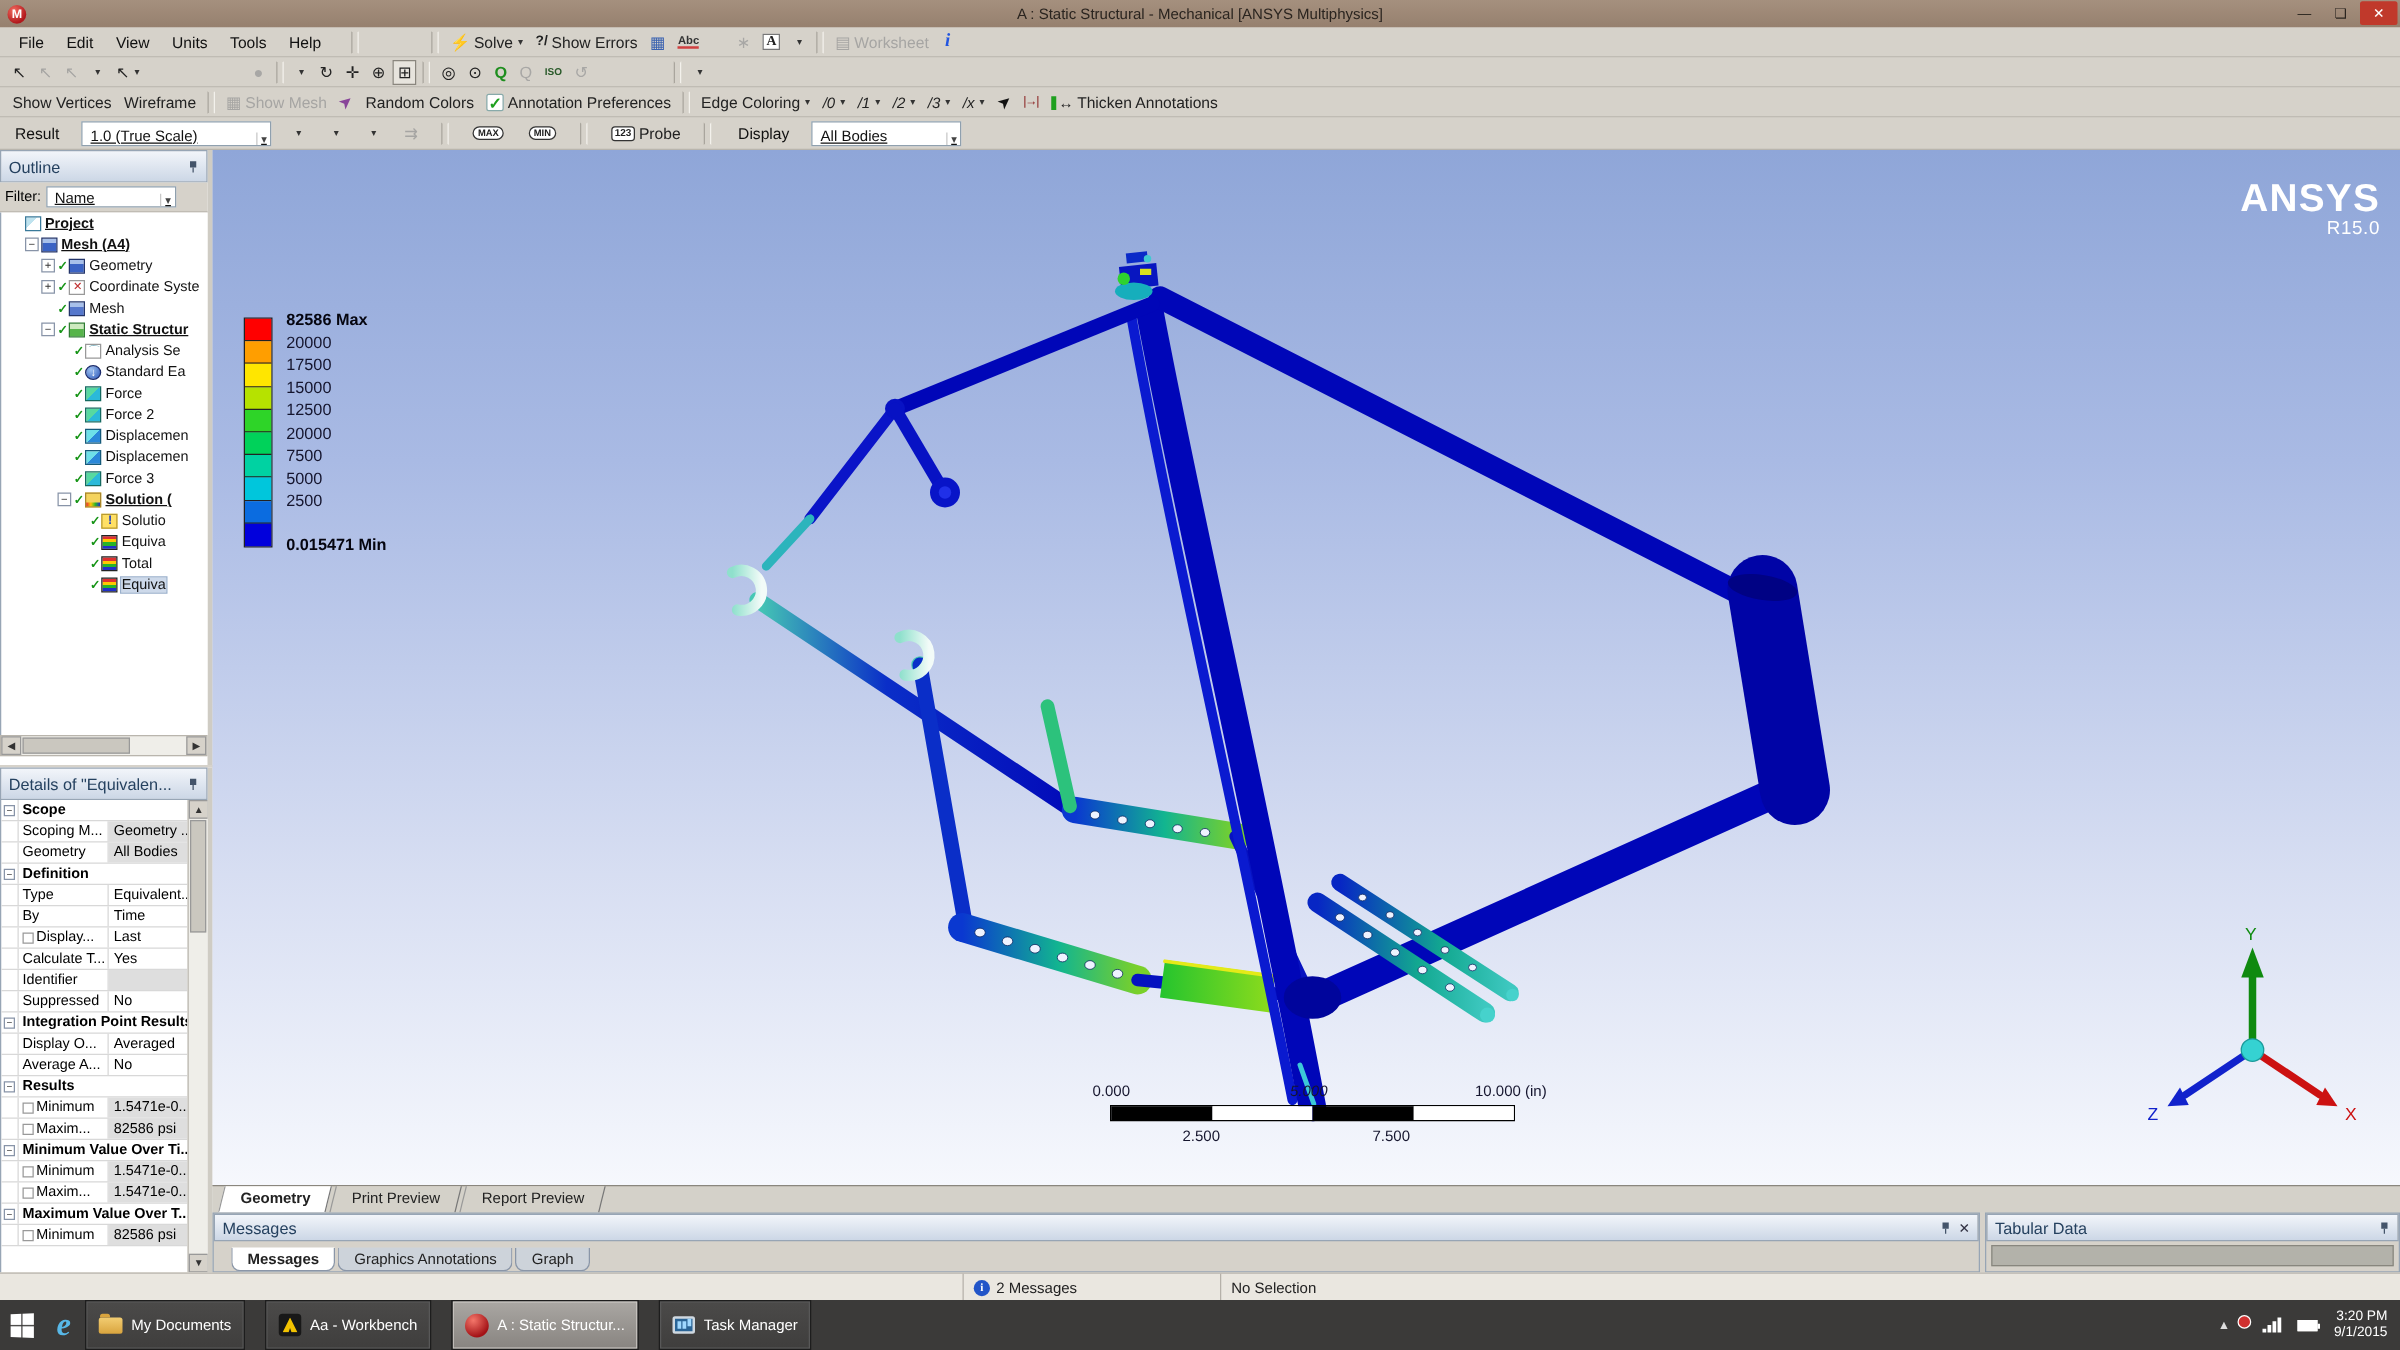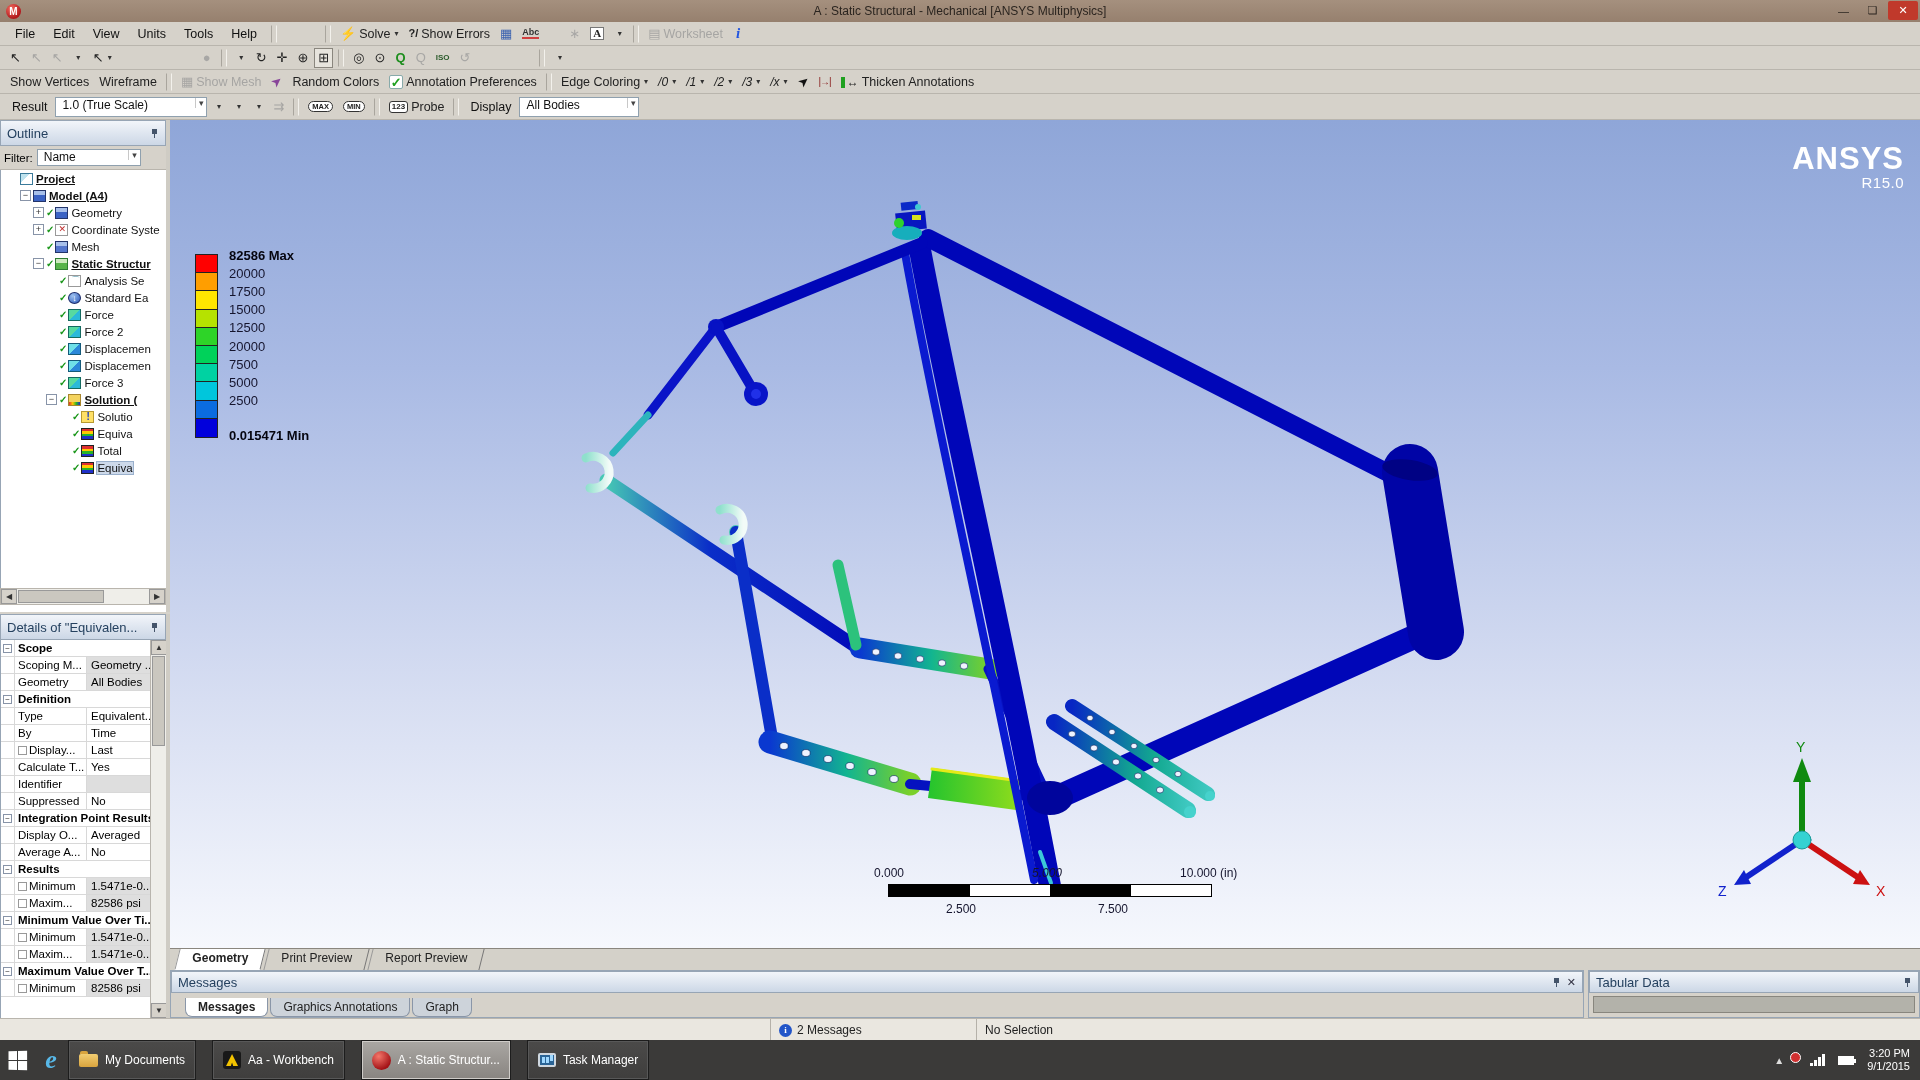--- a/index.html
+++ b/index.html
@@ -7,36 +7,36 @@
 
   
   #titlebar { position:absolute; left:0; top:0; width:1920px; height:22px; background:linear-gradient(#a5907e,#96806e); display:flex; align-items:center; }
   #titlebar .app-ic { width:15px; height:15px; border-radius:50%; background:radial-gradient(circle at 35% 30%,#f26a5e,#b1181c 70%); margin-left:6px; color:#fff; font-size:10px; font-weight:bold; text-align:center; line-height:15px; }
   #titlebar .ttl { position:absolute; left:0; right:0; text-align:center; font-size:12px; color:#2a241f; }
   .winbtns { position:absolute; right:2px; top:1px; display:flex; gap:2px; }
   .winbtn { width:27px; height:19px; display:flex; align-items:center; justify-content:center; font-size:11px; color:#2a241f; }
   .winbtn.close { background:#c0392b; color:#fff; border-radius:2px; width:30px; }
 
   
-  .bar { position:absolute; left:0; width:1920px; display:flex; align-items:center; background:#d6d2ca; border-bottom:1px solid #b9b5ad; padding-left:6px; gap:2px; }
+  .bar { position:absolute; left:0; width:1920px; display:flex; align-items:center; background:#d6d2ca; border-bottom:1px solid #b9b5ad; padding-left:6px; gap:12px; }
   #menubar  { top:22px; height:24px; }
   #toolbar2 { top:46px; height:24px; }
   #toolbar3 { top:70px; height:24px; }
   #resultbar{ top:94px; height:26px; }
   .menu-item { padding:2px 9px; font-size:12.5px; color:#111; }
   .chip { display:inline-flex; align-items:center; gap:3px; padding:1px 3px; min-width:18px; height:20px; justify-content:center; font-size:12px; color:#222; border:1px solid transparent; }
   .chip .gl { font-size:13px; line-height:1; }
   .chip .lbl { font-size:12.5px; }
   .chip .lbl:empty, .chip .gl:empty { display:none; }
   .chip .dd { font-size:8px; color:#333; margin-left:1px; }
   .chip.gray { color:#9a968e; filter:grayscale(1); opacity:.75; }
   .chip.pressed { border:1px solid #8a867e; background:#e7e4dd; }
   .chip.t-sep { width:6px; min-width:6px; border-left:1px solid #a9a59d; border-right:1px solid #f3f1ec; height:18px; padding:0; margin:0 3px; }
   .vlab { font-size:12.5px; color:#111; padding:0 6px; }
-  .selectbox { display:inline-flex; align-items:flex-start; justify-content:space-between; background:#fff; border:1px solid #8fa0ae; height:20px; font-size:12px; padding:0 3px 0 6px; color:#111; }
+  .selectbox { display:inline-flex; align-items:flex-end; justify-content:space-between; background:#fff; border:1px solid #8fa0ae; height:20px; font-size:12px; padding:0 3px 0 6px; color:#111;text-decoration:underline; }
   .selectbox .dd { font-size:9px; color:#444; border-left:1px solid #c8c8c8; padding-left:3px; margin-left:6px; }
 
   
   .ic { display:inline-block; }
   .t-bolt .gl { color:#e8a000; font-weight:bold; }
   .t-qslash .gl { font-weight:bold; font-size:11px; color:#222; }
   .t-grid .gl { color:#3a62b0; }
   .t-abc .gl { font-size:9px; font-weight:bold; color:#333; border-bottom:2px solid #d04040; }
   .t-fan .gl { color:#999; }
   .t-fontA .gl { font-family:"Liberation Serif",serif; font-weight:bold; border:1px solid #777; padding:0 2px; background:#fff; font-size:11px; }
@@ -524,21 +524,21 @@
         <span class="texp"></span>
 
         <span class="ticon ic-project"></span>
         <span class="tlabel">Project</span>
       </div>
 
       <div class="trow bold" style="--ind: 1;">
         <span class="texp minus"></span>
 
         <span class="ticon ic-model"></span>
-        <span class="tlabel">Model (A4)</span>
+        <span class="tlabel">Mesh (A4)</span>
       </div>
 
       <div class="trow" style="--ind: 2;">
         <span class="texp plus"></span>
         <span class="tcheck">✓</span>
         <span class="ticon ic-geometry"></span>
         <span class="tlabel">Geometry</span>
       </div>
 
       <div class="trow" style="--ind: 2;">

